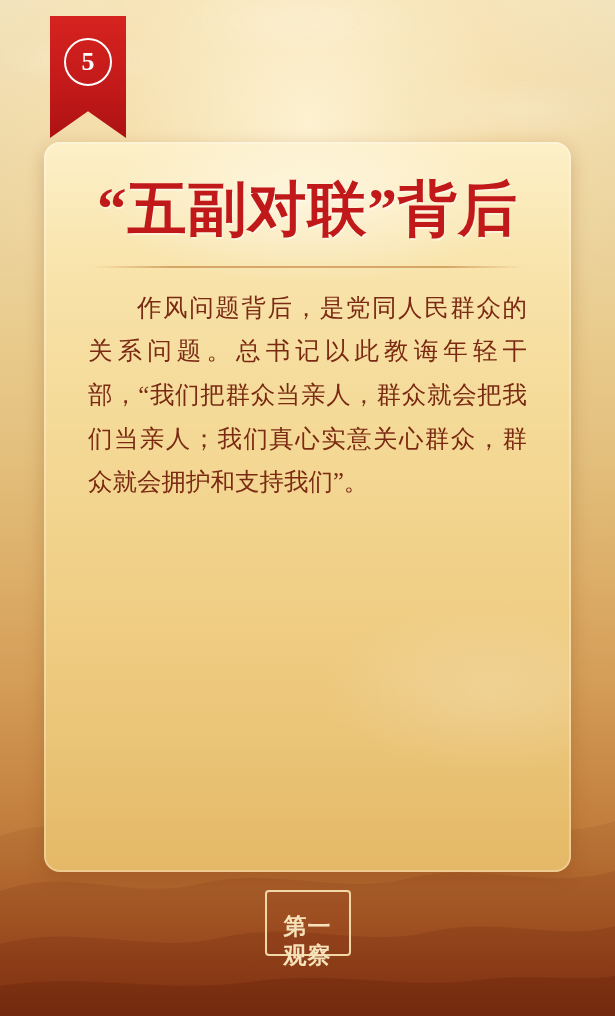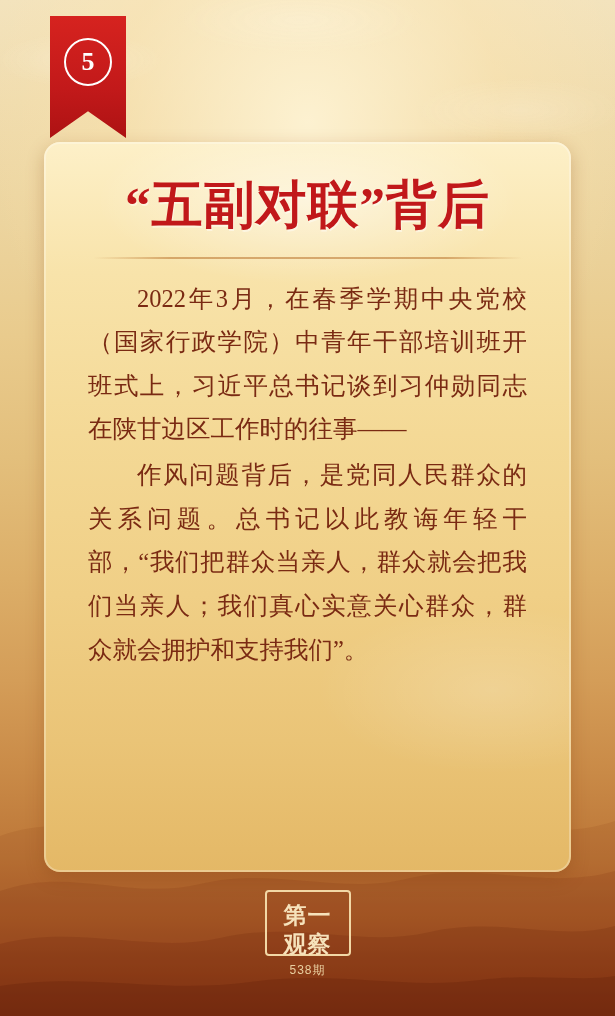--- a/index.html
+++ b/index.html
@@ -106,21 +106,21 @@
     background:
       radial-gradient(ellipse 300px 120px at 50% 8%, rgba(255,255,255,0.5), rgba(255,255,255,0) 70%),
       radial-gradient(ellipse 250px 120px at 85% 75%, rgba(255,255,255,0.18), rgba(255,255,255,0) 70%);
     pointer-events: none;
   }
 
   .card-title {
     position: relative;
     margin: 34px 0 0 0;
     text-align: center;
-    font-size: 51px;
+    font-size: 59px;
     line-height: 1.15;
     font-weight: bold;
     letter-spacing: 1px;
     color: #c1181a;
     text-shadow: 1px 2px 0 rgba(255,255,255,0.45);
     font-family: "Liberation Serif", "DejaVu Serif", serif;
   }
 
   .title-rule {
     position: relative;
@@ -155,21 +155,21 @@
     display: inline-block;
     width: 86px;
     height: 66px;
     border: 2px solid #f2d8a6;
     border-radius: 4px;
     color: #f6e2bb;
     background: rgba(140,42,20,0.10);
     font-size: 23px;
     font-weight: bold;
     line-height: 1.28;
-    padding: 9px 2px 0 2px;
+    padding: 20px 2px 0 2px;
     box-sizing: border-box;
     letter-spacing: 1px;
     font-family: "Liberation Serif", serif;
   }
   .seal .r1 { display: block; }
   .seal .r2 { display: block; }
   .issue {
     margin-top: 6px;
     font-size: 12px;
     color: #e9cfa0;
@@ -192,26 +192,24 @@
   </svg>
 
   <div class="banner">
     <div class="banner-circle">5</div>
   </div>
 
   <div class="card">
     <h1 class="card-title">“五副对联”背后</h1>
     <div class="title-rule"></div>
     <div class="card-body">
-      <p>2022年3月，在春季学期中央党校（国家行政学院）中青年干部培训班开班式上，习近平总书记谈到习仲勋同志在陕甘边区工作时的往事——</p>
       <p>作风问题背后，是党同人民群众的关系问题。总书记以此教诲年轻干部，“我们把群众当亲人，群众就会把我们当亲人；我们真心实意关心群众，群众就会拥护和支持我们”。</p>
     </div>
   </div>
 
   <div class="seal-wrap">
     <div class="seal">
       <span class="r1">第一</span>
       <span class="r2">观察</span>
     </div>
-    <div class="issue">538期</div>
   </div>
 
 </div>
 
 </body></html>

